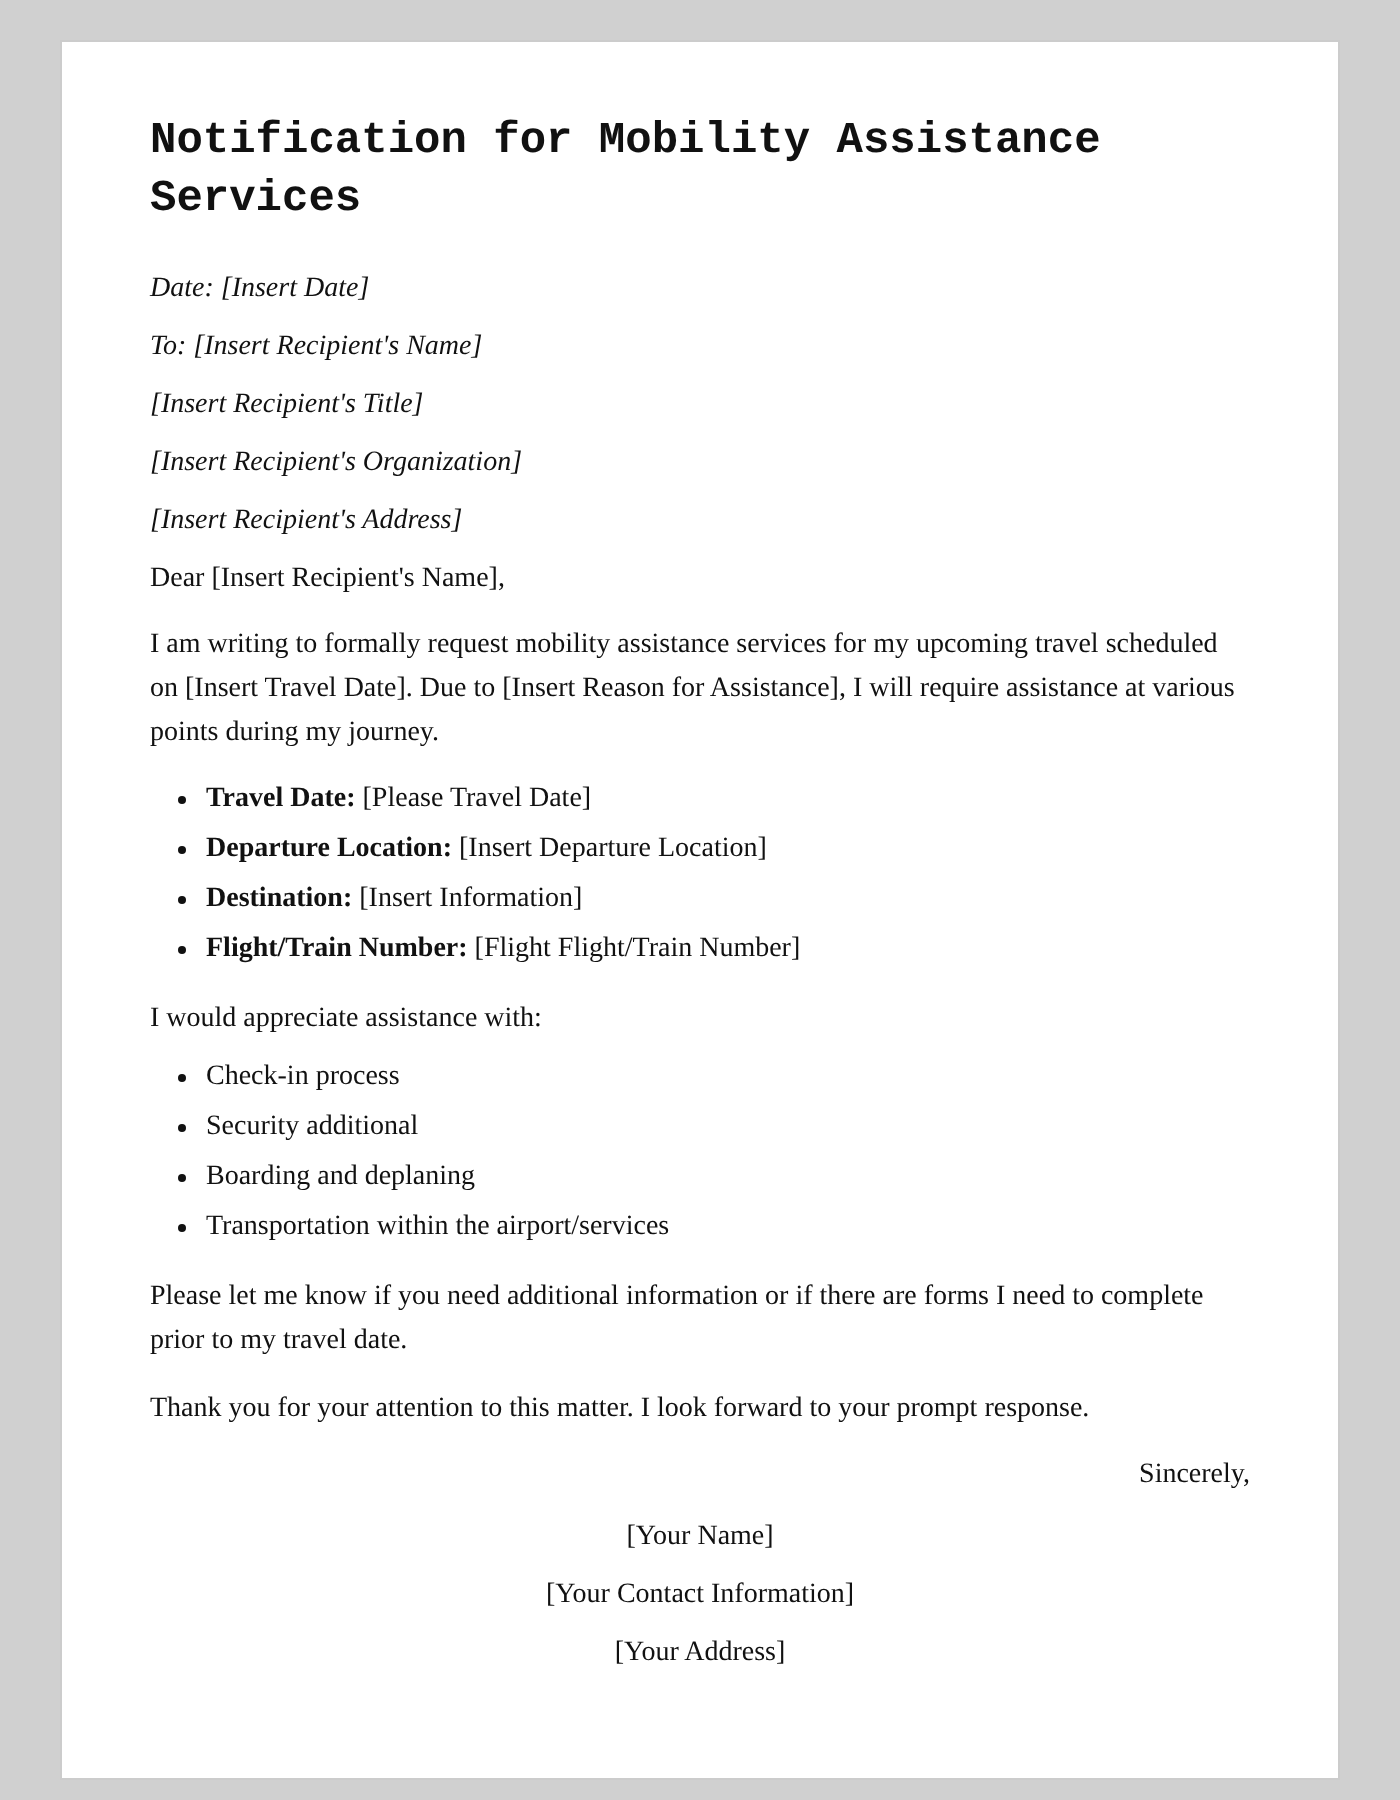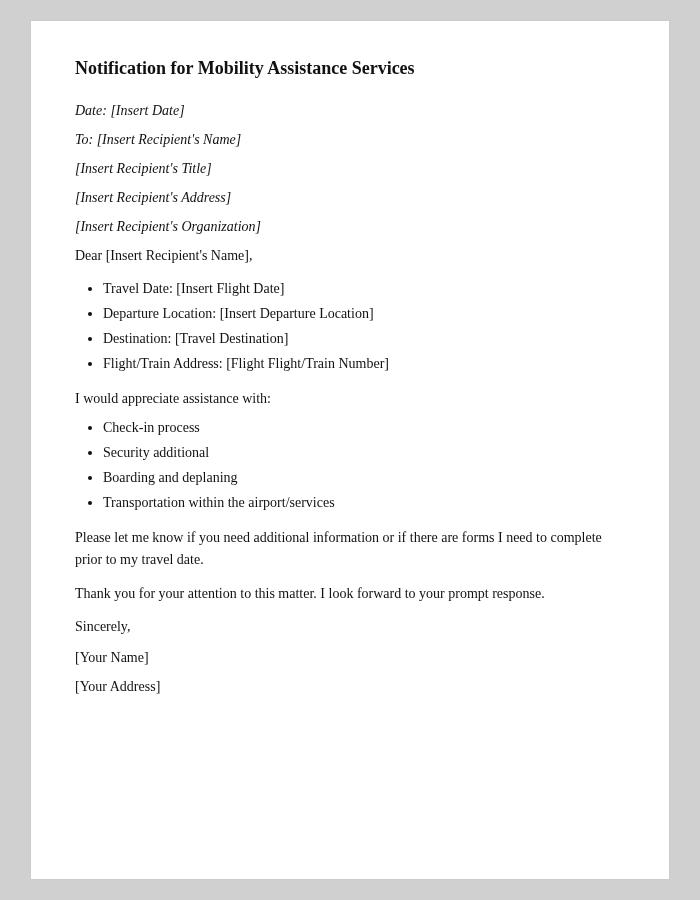--- a/index.html
+++ b/index.html
@@ -24,25 +24,25 @@
       width: 640px;
       min-height: 860px;
       padding: 36px 44px 44px 44px;
       border: 1px solid #cccccc;
       color: #111111;
       font-size: 14px;
       line-height: 1.5;
     }
 
     .doc-title {
-      font-size: 18px;
+      font-size: 22px;
       font-weight: bold;
       margin-bottom: 20px;
       line-height: 1.3;
-      font-family: Liberation Serif, serif;
+      font-family: Liberation Mono, monospace;
     }
 
     .field-line {
       margin-bottom: 8px;
       font-style: italic;
     }
 
     .salutation {
       margin-top: 0;
       margin-bottom: 12px;
@@ -62,63 +62,66 @@
       margin-left: 28px;
       margin-bottom: 14px;
     }
 
     .bullet-list li {
       margin-bottom: 4px;
       line-height: 1.5;
     }
 
     .bullet-list li .label {
-      font-weight: normal;
+      font-weight: bold;
     }
 
     .closing {
       margin-bottom: 10px;
+      text-align: right;
     }
 
     .signature-line {
       margin-bottom: 8px;
+      text-align: center;
     }
   </style>
 </head>
 <body>
 
 <div class="document">
 
   <div class="doc-title">Notification for Mobility Assistance Services</div>
 
   <div class="field-line">Date: [Insert Date]</div>
   <div class="field-line">To: [Insert Recipient's Name]</div>
   <div class="field-line">[Insert Recipient's Title]</div>
+  <div class="field-line">[Insert Recipient's Organization]</div>
   <div class="field-line">[Insert Recipient's Address]</div>
-  <div class="field-line">[Insert Recipient's Organization]</div>
 
   <div class="salutation">Dear [Insert Recipient's Name],</div>
 
+  <p class="body-paragraph">I am writing to formally request mobility assistance services for my upcoming travel scheduled on [Insert Travel Date]. Due to [Insert Reason for Assistance], I will require assistance at various points during my journey.</p>
 
 
   <ul class="bullet-list">
     <li>
       <span class="label">Travel Date:</span>
-      <span> [Insert Flight Date]</span>
+      <span> [Please Travel Date]</span>
     </li>
     <li>
       <span class="label">Departure Location:</span>
       <span> [Insert Departure Location]</span>
     </li>
     <li>
       <span class="label">Destination:</span>
-      <span> [Travel Destination]</span>
+      <span> [Insert Information]</span>
     </li>
     <li>
-      <span class="label">Flight/Train Address:</span>
+      <span class="label">Flight/Train Number:</span>
       <span> [Flight Flight/Train Number]</span>
     </li>
   </ul>
 
   <p class="list-intro">I would appreciate assistance with:</p>
 
   <ul class="bullet-list">
     <li>
       <span>Check-in process</span>
     </li>
@@ -133,15 +136,16 @@
     </li>
   </ul>
 
   <p class="body-paragraph">Please let me know if you need additional information or if there are forms I need to complete prior to my travel date.</p>
 
   <p class="body-paragraph">Thank you for your attention to this matter. I look forward to your prompt response.</p>
 
   <div class="closing">Sincerely,</div>
 
   <div class="signature-line">[Your Name]</div>
+  <div class="signature-line">[Your Contact Information]</div>
   <div class="signature-line">[Your Address]</div>
 
 </div>
 
 </body></html>

